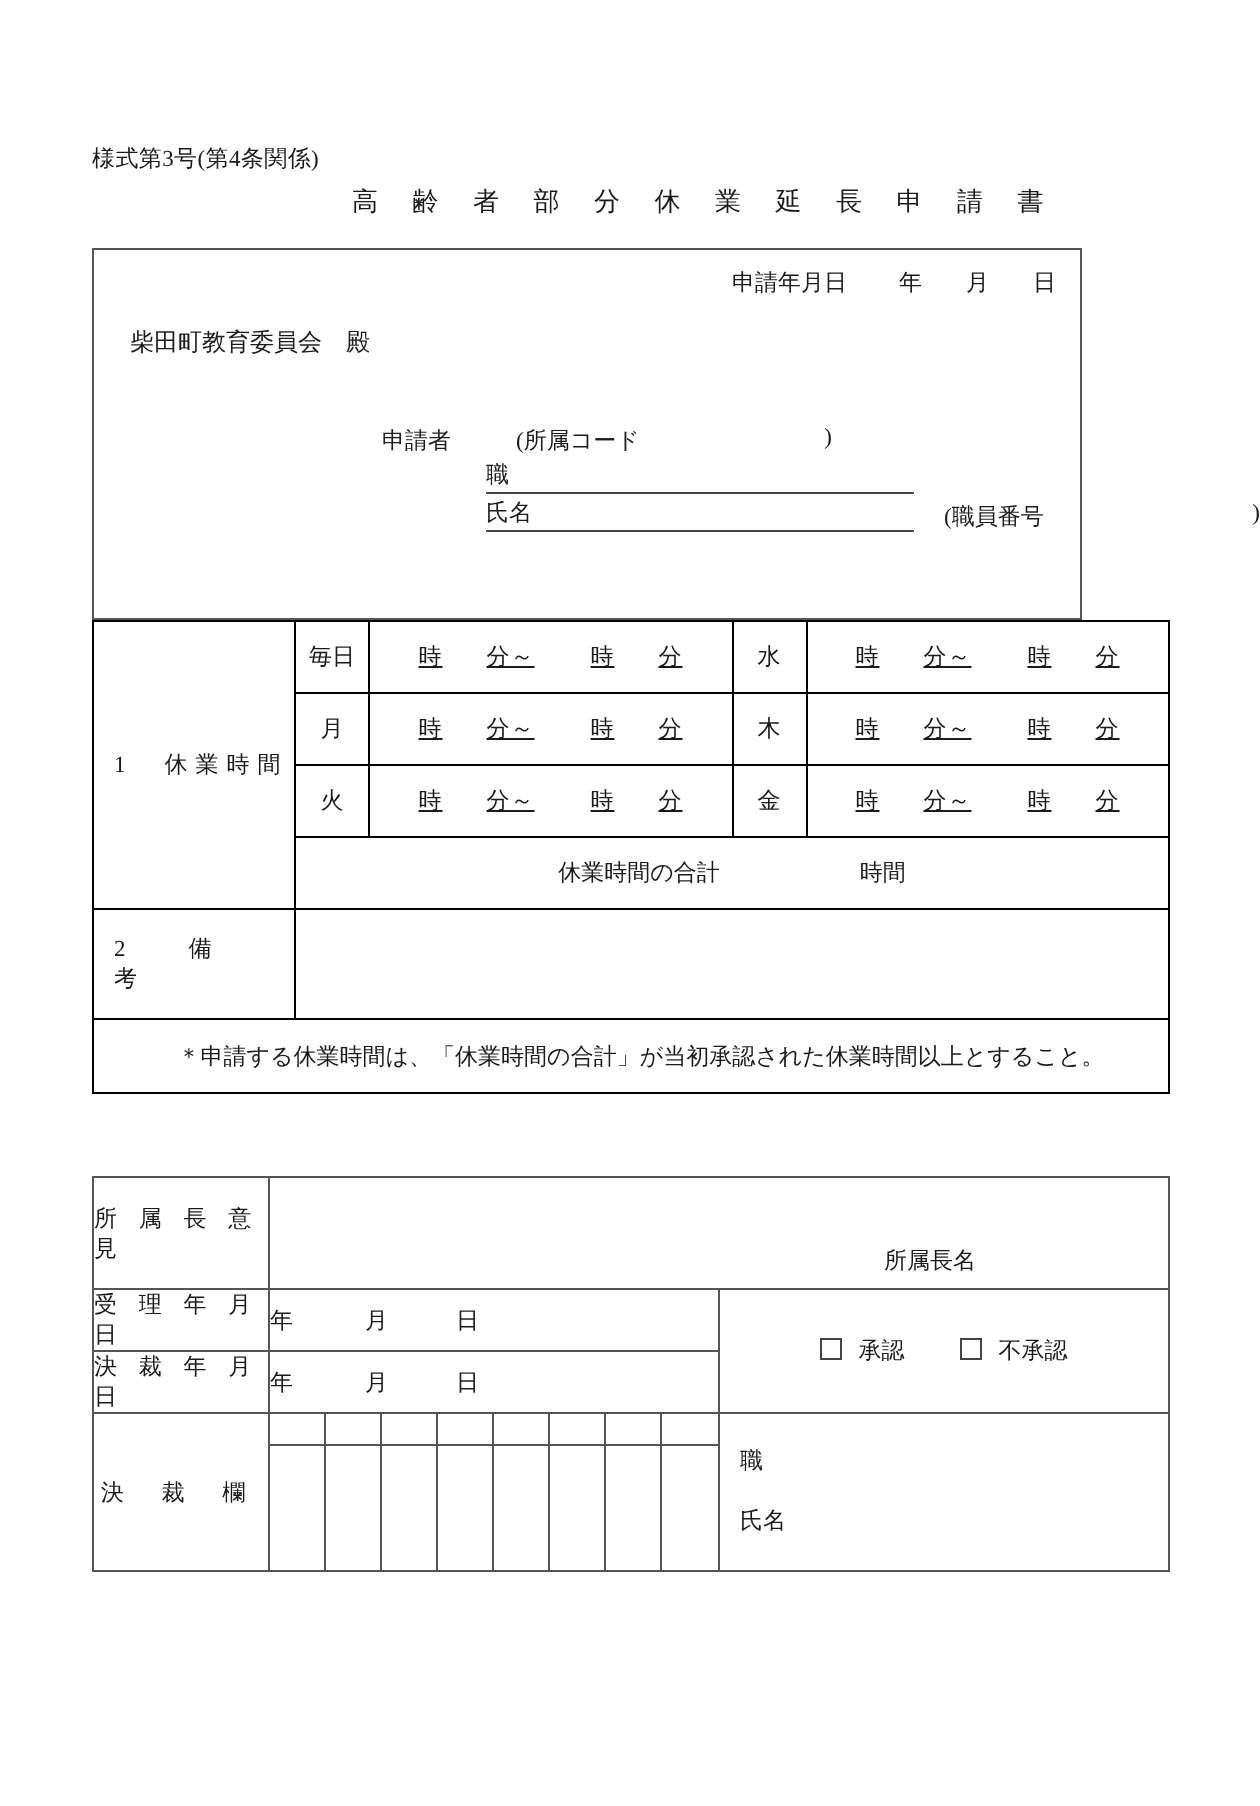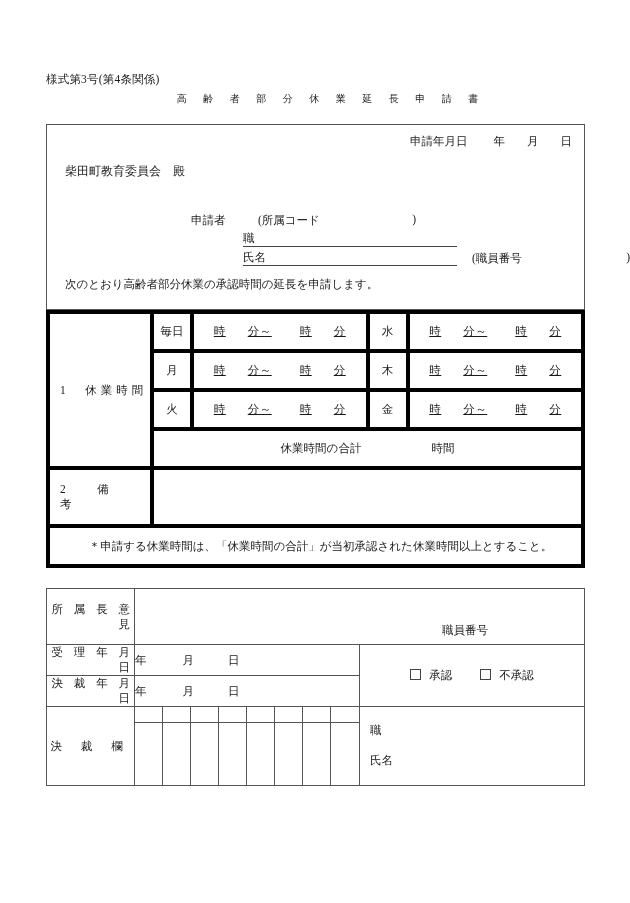--- a/index.html
+++ b/index.html
@@ -26,35 +26,35 @@
   .form-no {
     position: absolute;
     left: 46px;
     top: 72px;
     font-size: 11.5px;
     letter-spacing: 0.2px;
     white-space: nowrap;
   }
   .doc-title {
     position: absolute;
-    left: 166px;
+    left: 176px;
     top: 92px;
     width: 330px;
-    font-size: 10px;
+    font-size: 13px;
     letter-spacing: 7px;
     text-align: center;
     white-space: nowrap;
   }
 
   
   .top-box {
     position: absolute;
     left: 46px;
     top: 124px;
-    width: 539px;
+    width: 495px;
     height: 186px;
     border: 1px solid #555;
     box-sizing: border-box;
   }
   .apply-date {
     position: absolute;
     right: 12px;
     top: 9px;
     font-size: 11.5px;
     white-space: nowrap;
@@ -119,21 +119,21 @@
   .main-table {
     position: absolute;
     left: 46px;
     top: 310px;
     width: 539px;
     border-collapse: collapse;
     table-layout: fixed;
     font-size: 11.5px;
   }
   .main-table td {
-    border: 4px solid #000000;
+    border: 1px solid #000000;
     padding: 0;
     height: 35px;
     vertical-align: middle;
   }
   .lbl-hours {
     width: 90px;
     text-align: left;
     padding-left: 10px !important;
     letter-spacing: 4px;
   }
@@ -173,21 +173,21 @@
     table-layout: fixed;
     font-size: 11.5px;
   }
   .bottom-table td {
     border: 1px solid #555;
     padding: 0;
     vertical-align: middle;
   }
   .b-lbl {
     width: 87px;
-    text-align: right;
+    text-align: left;
     letter-spacing: 4px;
   }
   .opinion-cell {
     height: 55px;
     position: relative;
   }
   .chief-name {
     position: absolute;
     right: 96px;
     bottom: 6px;
@@ -289,21 +289,20 @@
       <div class="app-row">
         <span class="app-label"></span>
         <span class="app-field">氏名</span>
         <span class="app-paren">
           <span>(職員番号</span>
           <span class="close">)</span>
         </span>
       </div>
     </div>
 
-    <div class="statement">次のとおり高齢者部分休業の承認時間の延長を申請します。</div>
   </div>
 
   <table class="main-table">
     <tbody>
         <tr>
       <td class="lbl-hours" rowspan="4">1　休業時間</td>
       <td class="day-cell">毎日</td>
       <td class="time-cell">
         <span>時</span><span class="g1"></span><span>分～</span><span class="g2"></span><span>時</span><span class="g1"></span><span>分</span>
       </td>
@@ -345,21 +344,21 @@
       <td class="note-cell" colspan="5">＊申請する休業時間は、「休業時間の合計」が当初承認された休業時間以上とすること。</td>
     </tr>
   </tbody>
     </table>
 
   <table class="bottom-table">
     <tbody>
         <tr>
       <td class="b-lbl">所 属 長 意 見</td>
       <td class="opinion-cell" colspan="2">
-        <span class="chief-name">職員番号</span>
+        <span class="chief-name">所属長名</span>
       </td>
     </tr>
     <tr>
       <td class="b-lbl">受 理 年 月 日</td>
       <td class="date-row-cell">
         <span>年</span><span class="dg"></span><span>月</span><span class="dg2"></span><span>日</span>
       </td>
       <td class="approve-cell" rowspan="2">
         <span class="chk"></span><span>承認</span><span class="spacer"></span><span class="chk"></span><span>不承認</span>
       </td>

